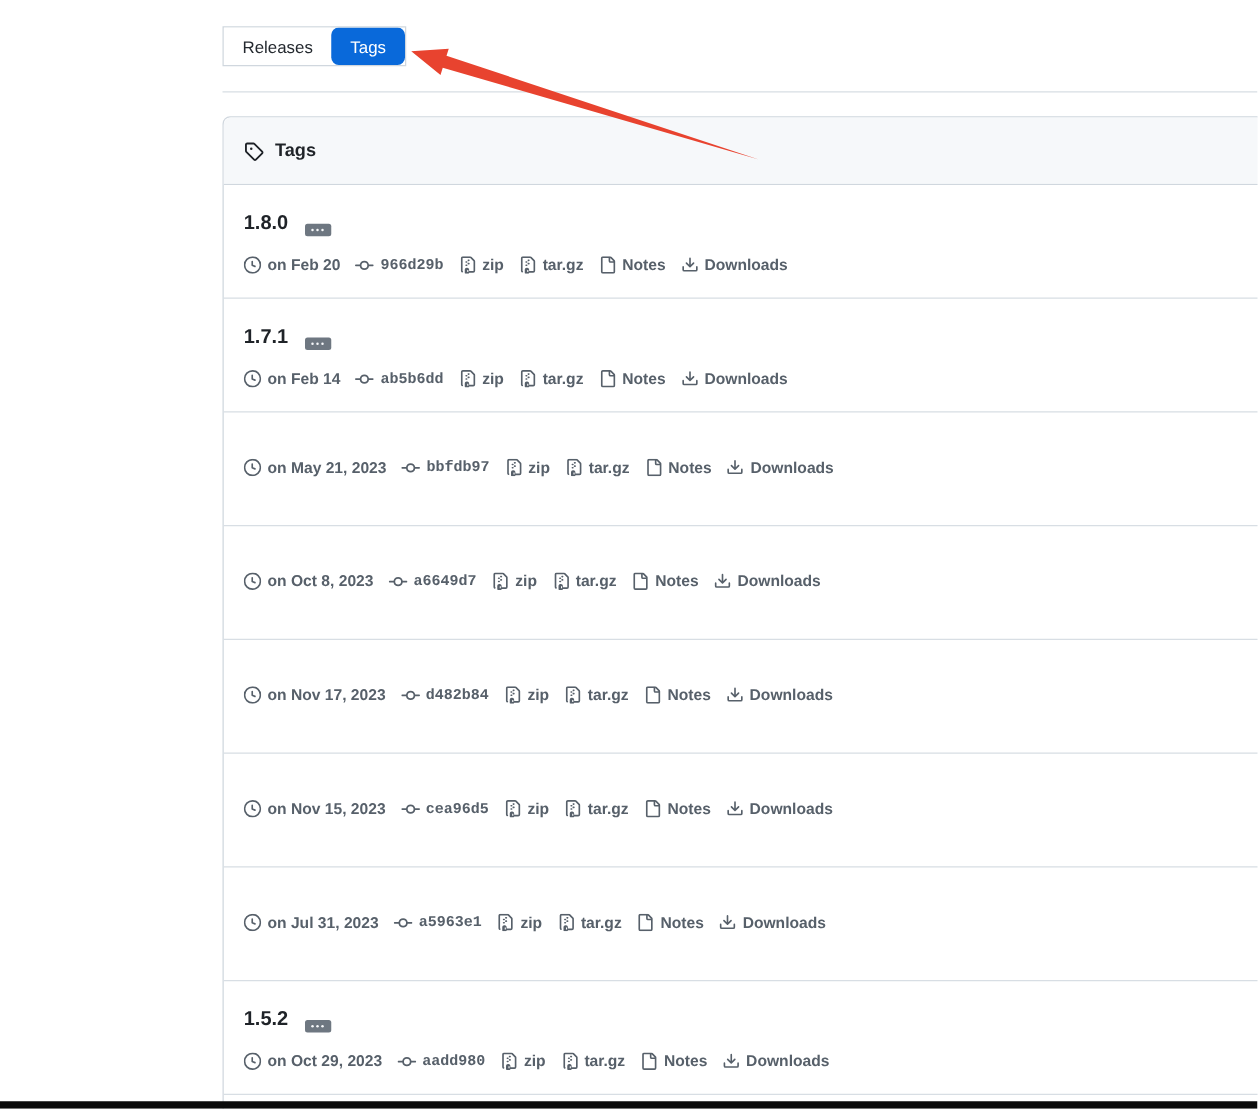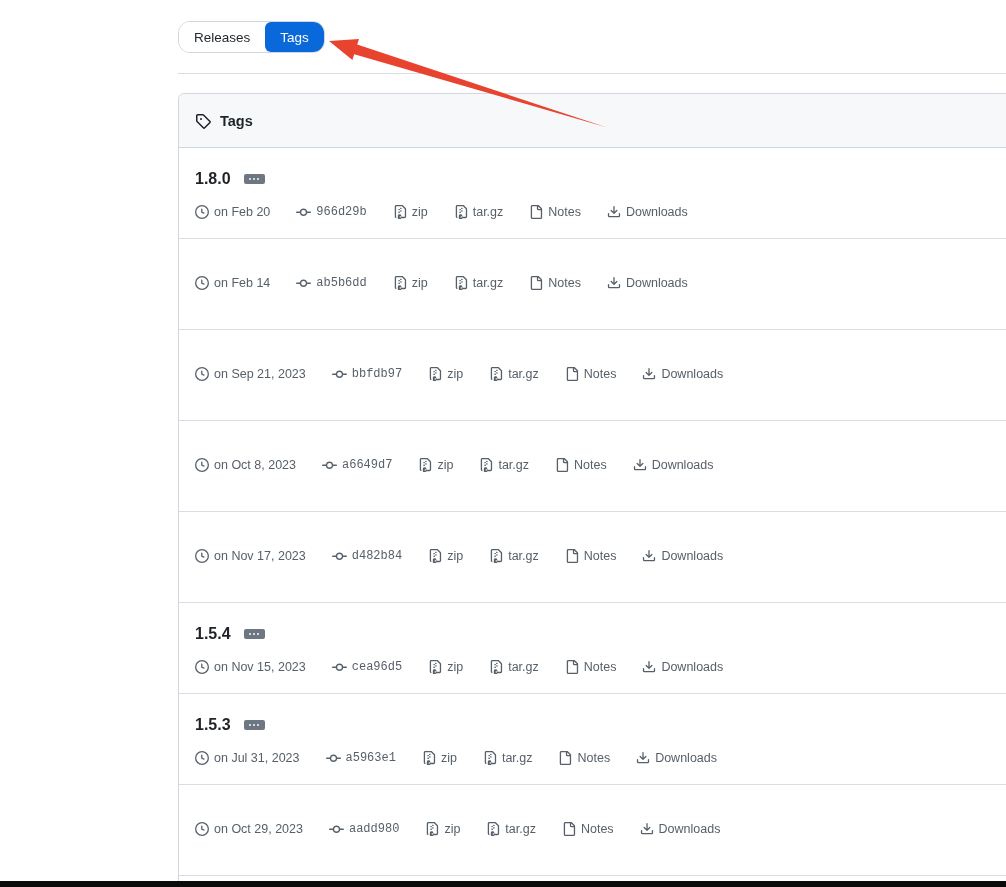--- a/index.html
+++ b/index.html
@@ -6,21 +6,21 @@
   html,body { width:1006px; height:887px; }
   body {
     position:relative; overflow:hidden; background:#ffffff;
     font-family:"Liberation Sans", sans-serif; color:#1f2328;
   }
 
   
   .seg-control {
     position:absolute; left:178px; top:21px; height:32px;
     display:flex; align-items:stretch;
-    border:1px solid #d0d7de; border-radius:12px; overflow:hidden; background:#fff;
+    border:1px solid #d0d7de; border-radius:0; overflow:hidden; background:#fff;
   }
   .seg-btn {
     display:flex; align-items:center; padding:0 15px;
     font-size:13.5px; color:#24292f; background:#fff; cursor:pointer;
     border:none; font-family:inherit;
   }
   .seg-btn.selected { background:#0969da; color:#fff; border-radius:6px; }
 
   .top-divider {
     position:absolute; left:178px; right:0; top:73px; height:1px; background:#d8dee4;
@@ -36,33 +36,33 @@
     height:54px; padding:0 16px;
     background:#f6f8fa; border-bottom:1px solid #d0d7de;
     border-radius:6px 6px 0 0;
   }
   .panel-title { font-size:14.5px; font-weight:600; color:#1f2328; }
 
   .tag-row {
     height:91px; padding:21px 16px 0 16px;
     border-bottom:1px solid #d8dee4;
   }
-  .tag-name-line { display:flex; align-items:center; gap:13px; height:20px; }
+  .tag-name-line { display:flex; align-items:flex-end; gap:13px; height:20px; }
   .tag-name {
     font-size:16px; font-weight:700; color:#1f2328; text-decoration:none; line-height:20px;
   }
   .kebab-badge {
     width:21px; height:10px; background:#6e7781; border-radius:2px;
     display:flex; align-items:center; justify-content:center; gap:2px; cursor:pointer;
   }
   .kebab-badge i { width:2px; height:2px; border-radius:50%; background:#f6f8fa; }
 
   .meta-line {
-    margin-top:15px; display:flex; align-items:center; gap:26px;
-    font-size:12.5px; color:#57606a; line-height:16px;
+    margin-top:15px; display:flex; align-items:center; gap:12px;
+    font-size:12.5px; color:#57606a; line-height:16px;font-weight:bold;
   }
   .meta-item { display:flex; align-items:center; gap:5px; color:#57606a; text-decoration:none; }
   .meta-item svg { flex:none; }
   .commit-hash { font-family:"Liberation Mono", monospace; font-size:12px; letter-spacing:0; }
 
   .icon { display:inline-flex; color:#57606a; }
   .icon-dark { color:#1f2328; }
 
   
   .anno-arrow { position:absolute; left:0; top:0; z-index:30; pointer-events:none; }
@@ -149,20 +149,28 @@
           <svg width="14" height="14" viewBox="0 0 16 16" fill="currentColor">
                 <path d="M2.75 14A1.75 1.75 0 0 1 1 12.25v-2.5a.75.75 0 0 1 1.5 0v2.5c0 .138.112.25.25.25h10.5a.25.25 0 0 0 .25-.25v-2.5a.75.75 0 0 1 1.5 0v2.5A1.75 1.75 0 0 1 13.25 14ZM7.25 7.689V2a.75.75 0 0 1 1.5 0v5.689l1.97-1.969a.749.749 0 1 1 1.06 1.06l-3.25 3.25a.749.749 0 0 1-1.06 0L4.22 6.78a.749.749 0 1 1 1.06-1.06l1.97 1.969Z"></path>
               </svg>
         </span>
         <span>Downloads</span>
       </a>
     </div>
   </div>
 
   <div class="tag-row">
+    <div class="tag-name-line">
+      <a class="tag-name" href="#">1.7.1</a>
+      <span class="kebab-badge">
+            <i></i>
+            <i></i>
+            <i></i>
+          </span>
+    </div>
     <div class="meta-line">
       <span class="meta-item">
         <span class="icon">
           <svg width="14" height="14" viewBox="0 0 16 16" fill="currentColor">
                 <path d="M8 0a8 8 0 1 1 0 16A8 8 0 0 1 8 0ZM1.5 8a6.5 6.5 0 1 0 13 0 6.5 6.5 0 0 0-13 0Zm7-3.25v2.992l2.028.812a.75.75 0 0 1-.557 1.392l-2.5-1A.751.751 0 0 1 7 8.25v-3.5a.75.75 0 0 1 1.5 0Z"></path>
               </svg>
         </span>
         <span>on Feb 14</span>
       </span>
       <a class="meta-item" href="#">
@@ -209,21 +217,21 @@
   </div>
 
   <div class="tag-row">
     <div class="meta-line">
       <span class="meta-item">
         <span class="icon">
           <svg width="14" height="14" viewBox="0 0 16 16" fill="currentColor">
                 <path d="M8 0a8 8 0 1 1 0 16A8 8 0 0 1 8 0ZM1.5 8a6.5 6.5 0 1 0 13 0 6.5 6.5 0 0 0-13 0Zm7-3.25v2.992l2.028.812a.75.75 0 0 1-.557 1.392l-2.5-1A.751.751 0 0 1 7 8.25v-3.5a.75.75 0 0 1 1.5 0Z"></path>
               </svg>
         </span>
-        <span>on Sep 21, 2023</span>
+        <span>on May 21, 2023</span>
       </span>
       <a class="meta-item" href="#">
         <span class="icon">
           <svg width="15" height="15" viewBox="0 0 16 16" fill="currentColor">
                 <path d="M11.93 8.5a4.002 4.002 0 0 1-7.86 0H.75a.75.75 0 0 1 0-1.5h3.32a4.002 4.002 0 0 1 7.86 0h3.32a.75.75 0 0 1 0 1.5Zm-1.43-.75a2.5 2.5 0 1 0-5 0 2.5 2.5 0 0 0 5 0Z"></path>
               </svg>
         </span>
         <span class="commit-hash">bbfdb97</span>
       </a>
       <a class="meta-item" href="#">
@@ -361,142 +369,134 @@
           <svg width="14" height="14" viewBox="0 0 16 16" fill="currentColor">
                 <path d="M2.75 14A1.75 1.75 0 0 1 1 12.25v-2.5a.75.75 0 0 1 1.5 0v2.5c0 .138.112.25.25.25h10.5a.25.25 0 0 0 .25-.25v-2.5a.75.75 0 0 1 1.5 0v2.5A1.75 1.75 0 0 1 13.25 14ZM7.25 7.689V2a.75.75 0 0 1 1.5 0v5.689l1.97-1.969a.749.749 0 1 1 1.06 1.06l-3.25 3.25a.749.749 0 0 1-1.06 0L4.22 6.78a.749.749 0 1 1 1.06-1.06l1.97 1.969Z"></path>
               </svg>
         </span>
         <span>Downloads</span>
       </a>
     </div>
   </div>
 
   <div class="tag-row">
+    <div class="meta-line">
+      <span class="meta-item">
+        <span class="icon">
+          <svg width="14" height="14" viewBox="0 0 16 16" fill="currentColor">
+                <path d="M8 0a8 8 0 1 1 0 16A8 8 0 0 1 8 0ZM1.5 8a6.5 6.5 0 1 0 13 0 6.5 6.5 0 0 0-13 0Zm7-3.25v2.992l2.028.812a.75.75 0 0 1-.557 1.392l-2.5-1A.751.751 0 0 1 7 8.25v-3.5a.75.75 0 0 1 1.5 0Z"></path>
+              </svg>
+        </span>
+        <span>on Nov 15, 2023</span>
+      </span>
+      <a class="meta-item" href="#">
+        <span class="icon">
+          <svg width="15" height="15" viewBox="0 0 16 16" fill="currentColor">
+                <path d="M11.93 8.5a4.002 4.002 0 0 1-7.86 0H.75a.75.75 0 0 1 0-1.5h3.32a4.002 4.002 0 0 1 7.86 0h3.32a.75.75 0 0 1 0 1.5Zm-1.43-.75a2.5 2.5 0 1 0-5 0 2.5 2.5 0 0 0 5 0Z"></path>
+              </svg>
+        </span>
+        <span class="commit-hash">cea96d5</span>
+      </a>
+      <a class="meta-item" href="#">
+        <span class="icon">
+          <svg width="14" height="14" viewBox="0 0 16 16" fill="currentColor">
+                <path d="M3.5 1.75v11.5c0 .09.048.173.126.217a.75.75 0 0 1-.752 1.298A1.748 1.748 0 0 1 2 13.25V1.75C2 .784 2.784 0 3.75 0h6.586c.464 0 .909.185 1.237.513l2.914 2.914c.329.328.513.773.513 1.237v8.586A1.75 1.75 0 0 1 13.25 15h-3.5a.75.75 0 0 1 0-1.5h3.5a.25.25 0 0 0 .25-.25V4.664a.25.25 0 0 0-.073-.177l-2.914-2.914a.25.25 0 0 0-.177-.073H3.75a.25.25 0 0 0-.25.25Zm3.75 8.75h.5c.966 0 1.75.784 1.75 1.75v3a.75.75 0 0 1-.75.75h-2.5a.75.75 0 0 1-.75-.75v-3c0-.966.784-1.75 1.75-1.75ZM6 5.25a.75.75 0 0 1 .75-.75h.5a.75.75 0 0 1 0 1.5h-.5A.75.75 0 0 1 6 5.25Zm.75 2.25h.5a.75.75 0 0 1 0 1.5h-.5a.75.75 0 0 1 0-1.5ZM8 6.75A.75.75 0 0 1 8.75 6h.5a.75.75 0 0 1 0 1.5h-.5A.75.75 0 0 1 8 6.75ZM8.75 3h.5a.75.75 0 0 1 0 1.5h-.5a.75.75 0 0 1 0-1.5Zm-1 9.5v2h1v-2h-1Z"></path>
+              </svg>
+        </span>
+        <span>zip</span>
+      </a>
+      <a class="meta-item" href="#">
+        <span class="icon">
+          <svg width="14" height="14" viewBox="0 0 16 16" fill="currentColor">
+                <path d="M3.5 1.75v11.5c0 .09.048.173.126.217a.75.75 0 0 1-.752 1.298A1.748 1.748 0 0 1 2 13.25V1.75C2 .784 2.784 0 3.75 0h6.586c.464 0 .909.185 1.237.513l2.914 2.914c.329.328.513.773.513 1.237v8.586A1.75 1.75 0 0 1 13.25 15h-3.5a.75.75 0 0 1 0-1.5h3.5a.25.25 0 0 0 .25-.25V4.664a.25.25 0 0 0-.073-.177l-2.914-2.914a.25.25 0 0 0-.177-.073H3.75a.25.25 0 0 0-.25.25Zm3.75 8.75h.5c.966 0 1.75.784 1.75 1.75v3a.75.75 0 0 1-.75.75h-2.5a.75.75 0 0 1-.75-.75v-3c0-.966.784-1.75 1.75-1.75ZM6 5.25a.75.75 0 0 1 .75-.75h.5a.75.75 0 0 1 0 1.5h-.5A.75.75 0 0 1 6 5.25Zm.75 2.25h.5a.75.75 0 0 1 0 1.5h-.5a.75.75 0 0 1 0-1.5ZM8 6.75A.75.75 0 0 1 8.75 6h.5a.75.75 0 0 1 0 1.5h-.5A.75.75 0 0 1 8 6.75ZM8.75 3h.5a.75.75 0 0 1 0 1.5h-.5a.75.75 0 0 1 0-1.5Zm-1 9.5v2h1v-2h-1Z"></path>
+              </svg>
+        </span>
+        <span>tar.gz</span>
+      </a>
+      <a class="meta-item" href="#">
+        <span class="icon">
+          <svg width="14" height="14" viewBox="0 0 16 16" fill="currentColor">
+                <path d="M2 1.75C2 .784 2.784 0 3.75 0h6.586c.464 0 .909.184 1.237.513l2.914 2.914c.329.328.513.773.513 1.237v9.586A1.75 1.75 0 0 1 13.25 16h-9.5A1.75 1.75 0 0 1 2 14.25Zm1.75-.25a.25.25 0 0 0-.25.25v12.5c0 .138.112.25.25.25h9.5a.25.25 0 0 0 .25-.25V6h-2.75A1.75 1.75 0 0 1 9 4.25V1.5Zm6.75.062V4.25c0 .138.112.25.25.25h2.688l-.011-.013-2.914-2.914-.013-.011Z"></path>
+              </svg>
+        </span>
+        <span>Notes</span>
+      </a>
+      <a class="meta-item" href="#">
+        <span class="icon">
+          <svg width="14" height="14" viewBox="0 0 16 16" fill="currentColor">
+                <path d="M2.75 14A1.75 1.75 0 0 1 1 12.25v-2.5a.75.75 0 0 1 1.5 0v2.5c0 .138.112.25.25.25h10.5a.25.25 0 0 0 .25-.25v-2.5a.75.75 0 0 1 1.5 0v2.5A1.75 1.75 0 0 1 13.25 14ZM7.25 7.689V2a.75.75 0 0 1 1.5 0v5.689l1.97-1.969a.749.749 0 1 1 1.06 1.06l-3.25 3.25a.749.749 0 0 1-1.06 0L4.22 6.78a.749.749 0 1 1 1.06-1.06l1.97 1.969Z"></path>
+              </svg>
+        </span>
+        <span>Downloads</span>
+      </a>
+    </div>
+  </div>
+
+  <div class="tag-row">
+    <div class="meta-line">
+      <span class="meta-item">
+        <span class="icon">
+          <svg width="14" height="14" viewBox="0 0 16 16" fill="currentColor">
+                <path d="M8 0a8 8 0 1 1 0 16A8 8 0 0 1 8 0ZM1.5 8a6.5 6.5 0 1 0 13 0 6.5 6.5 0 0 0-13 0Zm7-3.25v2.992l2.028.812a.75.75 0 0 1-.557 1.392l-2.5-1A.751.751 0 0 1 7 8.25v-3.5a.75.75 0 0 1 1.5 0Z"></path>
+              </svg>
+        </span>
+        <span>on Jul 31, 2023</span>
+      </span>
+      <a class="meta-item" href="#">
+        <span class="icon">
+          <svg width="15" height="15" viewBox="0 0 16 16" fill="currentColor">
+                <path d="M11.93 8.5a4.002 4.002 0 0 1-7.86 0H.75a.75.75 0 0 1 0-1.5h3.32a4.002 4.002 0 0 1 7.86 0h3.32a.75.75 0 0 1 0 1.5Zm-1.43-.75a2.5 2.5 0 1 0-5 0 2.5 2.5 0 0 0 5 0Z"></path>
+              </svg>
+        </span>
+        <span class="commit-hash">a5963e1</span>
+      </a>
+      <a class="meta-item" href="#">
+        <span class="icon">
+          <svg width="14" height="14" viewBox="0 0 16 16" fill="currentColor">
+                <path d="M3.5 1.75v11.5c0 .09.048.173.126.217a.75.75 0 0 1-.752 1.298A1.748 1.748 0 0 1 2 13.25V1.75C2 .784 2.784 0 3.75 0h6.586c.464 0 .909.185 1.237.513l2.914 2.914c.329.328.513.773.513 1.237v8.586A1.75 1.75 0 0 1 13.25 15h-3.5a.75.75 0 0 1 0-1.5h3.5a.25.25 0 0 0 .25-.25V4.664a.25.25 0 0 0-.073-.177l-2.914-2.914a.25.25 0 0 0-.177-.073H3.75a.25.25 0 0 0-.25.25Zm3.75 8.75h.5c.966 0 1.75.784 1.75 1.75v3a.75.75 0 0 1-.75.75h-2.5a.75.75 0 0 1-.75-.75v-3c0-.966.784-1.75 1.75-1.75ZM6 5.25a.75.75 0 0 1 .75-.75h.5a.75.75 0 0 1 0 1.5h-.5A.75.75 0 0 1 6 5.25Zm.75 2.25h.5a.75.75 0 0 1 0 1.5h-.5a.75.75 0 0 1 0-1.5ZM8 6.75A.75.75 0 0 1 8.75 6h.5a.75.75 0 0 1 0 1.5h-.5A.75.75 0 0 1 8 6.75ZM8.75 3h.5a.75.75 0 0 1 0 1.5h-.5a.75.75 0 0 1 0-1.5Zm-1 9.5v2h1v-2h-1Z"></path>
+              </svg>
+        </span>
+        <span>zip</span>
+      </a>
+      <a class="meta-item" href="#">
+        <span class="icon">
+          <svg width="14" height="14" viewBox="0 0 16 16" fill="currentColor">
+                <path d="M3.5 1.75v11.5c0 .09.048.173.126.217a.75.75 0 0 1-.752 1.298A1.748 1.748 0 0 1 2 13.25V1.75C2 .784 2.784 0 3.75 0h6.586c.464 0 .909.185 1.237.513l2.914 2.914c.329.328.513.773.513 1.237v8.586A1.75 1.75 0 0 1 13.25 15h-3.5a.75.75 0 0 1 0-1.5h3.5a.25.25 0 0 0 .25-.25V4.664a.25.25 0 0 0-.073-.177l-2.914-2.914a.25.25 0 0 0-.177-.073H3.75a.25.25 0 0 0-.25.25Zm3.75 8.75h.5c.966 0 1.75.784 1.75 1.75v3a.75.75 0 0 1-.75.75h-2.5a.75.75 0 0 1-.75-.75v-3c0-.966.784-1.75 1.75-1.75ZM6 5.25a.75.75 0 0 1 .75-.75h.5a.75.75 0 0 1 0 1.5h-.5A.75.75 0 0 1 6 5.25Zm.75 2.25h.5a.75.75 0 0 1 0 1.5h-.5a.75.75 0 0 1 0-1.5ZM8 6.75A.75.75 0 0 1 8.75 6h.5a.75.75 0 0 1 0 1.5h-.5A.75.75 0 0 1 8 6.75ZM8.75 3h.5a.75.75 0 0 1 0 1.5h-.5a.75.75 0 0 1 0-1.5Zm-1 9.5v2h1v-2h-1Z"></path>
+              </svg>
+        </span>
+        <span>tar.gz</span>
+      </a>
+      <a class="meta-item" href="#">
+        <span class="icon">
+          <svg width="14" height="14" viewBox="0 0 16 16" fill="currentColor">
+                <path d="M2 1.75C2 .784 2.784 0 3.75 0h6.586c.464 0 .909.184 1.237.513l2.914 2.914c.329.328.513.773.513 1.237v9.586A1.75 1.75 0 0 1 13.25 16h-9.5A1.75 1.75 0 0 1 2 14.25Zm1.75-.25a.25.25 0 0 0-.25.25v12.5c0 .138.112.25.25.25h9.5a.25.25 0 0 0 .25-.25V6h-2.75A1.75 1.75 0 0 1 9 4.25V1.5Zm6.75.062V4.25c0 .138.112.25.25.25h2.688l-.011-.013-2.914-2.914-.013-.011Z"></path>
+              </svg>
+        </span>
+        <span>Notes</span>
+      </a>
+      <a class="meta-item" href="#">
+        <span class="icon">
+          <svg width="14" height="14" viewBox="0 0 16 16" fill="currentColor">
+                <path d="M2.75 14A1.75 1.75 0 0 1 1 12.25v-2.5a.75.75 0 0 1 1.5 0v2.5c0 .138.112.25.25.25h10.5a.25.25 0 0 0 .25-.25v-2.5a.75.75 0 0 1 1.5 0v2.5A1.75 1.75 0 0 1 13.25 14ZM7.25 7.689V2a.75.75 0 0 1 1.5 0v5.689l1.97-1.969a.749.749 0 1 1 1.06 1.06l-3.25 3.25a.749.749 0 0 1-1.06 0L4.22 6.78a.749.749 0 1 1 1.06-1.06l1.97 1.969Z"></path>
+              </svg>
+        </span>
+        <span>Downloads</span>
+      </a>
+    </div>
+  </div>
+
+  <div class="tag-row">
     <div class="tag-name-line">
-      <a class="tag-name" href="#">1.5.4</a>
+      <a class="tag-name" href="#">1.5.2</a>
       <span class="kebab-badge">
             <i></i>
             <i></i>
             <i></i>
           </span>
     </div>
-    <div class="meta-line">
-      <span class="meta-item">
-        <span class="icon">
-          <svg width="14" height="14" viewBox="0 0 16 16" fill="currentColor">
-                <path d="M8 0a8 8 0 1 1 0 16A8 8 0 0 1 8 0ZM1.5 8a6.5 6.5 0 1 0 13 0 6.5 6.5 0 0 0-13 0Zm7-3.25v2.992l2.028.812a.75.75 0 0 1-.557 1.392l-2.5-1A.751.751 0 0 1 7 8.25v-3.5a.75.75 0 0 1 1.5 0Z"></path>
-              </svg>
-        </span>
-        <span>on Nov 15, 2023</span>
-      </span>
-      <a class="meta-item" href="#">
-        <span class="icon">
-          <svg width="15" height="15" viewBox="0 0 16 16" fill="currentColor">
-                <path d="M11.93 8.5a4.002 4.002 0 0 1-7.86 0H.75a.75.75 0 0 1 0-1.5h3.32a4.002 4.002 0 0 1 7.86 0h3.32a.75.75 0 0 1 0 1.5Zm-1.43-.75a2.5 2.5 0 1 0-5 0 2.5 2.5 0 0 0 5 0Z"></path>
-              </svg>
-        </span>
-        <span class="commit-hash">cea96d5</span>
-      </a>
-      <a class="meta-item" href="#">
-        <span class="icon">
-          <svg width="14" height="14" viewBox="0 0 16 16" fill="currentColor">
-                <path d="M3.5 1.75v11.5c0 .09.048.173.126.217a.75.75 0 0 1-.752 1.298A1.748 1.748 0 0 1 2 13.25V1.75C2 .784 2.784 0 3.75 0h6.586c.464 0 .909.185 1.237.513l2.914 2.914c.329.328.513.773.513 1.237v8.586A1.75 1.75 0 0 1 13.25 15h-3.5a.75.75 0 0 1 0-1.5h3.5a.25.25 0 0 0 .25-.25V4.664a.25.25 0 0 0-.073-.177l-2.914-2.914a.25.25 0 0 0-.177-.073H3.75a.25.25 0 0 0-.25.25Zm3.75 8.75h.5c.966 0 1.75.784 1.75 1.75v3a.75.75 0 0 1-.75.75h-2.5a.75.75 0 0 1-.75-.75v-3c0-.966.784-1.75 1.75-1.75ZM6 5.25a.75.75 0 0 1 .75-.75h.5a.75.75 0 0 1 0 1.5h-.5A.75.75 0 0 1 6 5.25Zm.75 2.25h.5a.75.75 0 0 1 0 1.5h-.5a.75.75 0 0 1 0-1.5ZM8 6.75A.75.75 0 0 1 8.75 6h.5a.75.75 0 0 1 0 1.5h-.5A.75.75 0 0 1 8 6.75ZM8.75 3h.5a.75.75 0 0 1 0 1.5h-.5a.75.75 0 0 1 0-1.5Zm-1 9.5v2h1v-2h-1Z"></path>
-              </svg>
-        </span>
-        <span>zip</span>
-      </a>
-      <a class="meta-item" href="#">
-        <span class="icon">
-          <svg width="14" height="14" viewBox="0 0 16 16" fill="currentColor">
-                <path d="M3.5 1.75v11.5c0 .09.048.173.126.217a.75.75 0 0 1-.752 1.298A1.748 1.748 0 0 1 2 13.25V1.75C2 .784 2.784 0 3.75 0h6.586c.464 0 .909.185 1.237.513l2.914 2.914c.329.328.513.773.513 1.237v8.586A1.75 1.75 0 0 1 13.25 15h-3.5a.75.75 0 0 1 0-1.5h3.5a.25.25 0 0 0 .25-.25V4.664a.25.25 0 0 0-.073-.177l-2.914-2.914a.25.25 0 0 0-.177-.073H3.75a.25.25 0 0 0-.25.25Zm3.75 8.75h.5c.966 0 1.75.784 1.75 1.75v3a.75.75 0 0 1-.75.75h-2.5a.75.75 0 0 1-.75-.75v-3c0-.966.784-1.75 1.75-1.75ZM6 5.25a.75.75 0 0 1 .75-.75h.5a.75.75 0 0 1 0 1.5h-.5A.75.75 0 0 1 6 5.25Zm.75 2.25h.5a.75.75 0 0 1 0 1.5h-.5a.75.75 0 0 1 0-1.5ZM8 6.75A.75.75 0 0 1 8.75 6h.5a.75.75 0 0 1 0 1.5h-.5A.75.75 0 0 1 8 6.75ZM8.75 3h.5a.75.75 0 0 1 0 1.5h-.5a.75.75 0 0 1 0-1.5Zm-1 9.5v2h1v-2h-1Z"></path>
-              </svg>
-        </span>
-        <span>tar.gz</span>
-      </a>
-      <a class="meta-item" href="#">
-        <span class="icon">
-          <svg width="14" height="14" viewBox="0 0 16 16" fill="currentColor">
-                <path d="M2 1.75C2 .784 2.784 0 3.75 0h6.586c.464 0 .909.184 1.237.513l2.914 2.914c.329.328.513.773.513 1.237v9.586A1.75 1.75 0 0 1 13.25 16h-9.5A1.75 1.75 0 0 1 2 14.25Zm1.75-.25a.25.25 0 0 0-.25.25v12.5c0 .138.112.25.25.25h9.5a.25.25 0 0 0 .25-.25V6h-2.75A1.75 1.75 0 0 1 9 4.25V1.5Zm6.75.062V4.25c0 .138.112.25.25.25h2.688l-.011-.013-2.914-2.914-.013-.011Z"></path>
-              </svg>
-        </span>
-        <span>Notes</span>
-      </a>
-      <a class="meta-item" href="#">
-        <span class="icon">
-          <svg width="14" height="14" viewBox="0 0 16 16" fill="currentColor">
-                <path d="M2.75 14A1.75 1.75 0 0 1 1 12.25v-2.5a.75.75 0 0 1 1.5 0v2.5c0 .138.112.25.25.25h10.5a.25.25 0 0 0 .25-.25v-2.5a.75.75 0 0 1 1.5 0v2.5A1.75 1.75 0 0 1 13.25 14ZM7.25 7.689V2a.75.75 0 0 1 1.5 0v5.689l1.97-1.969a.749.749 0 1 1 1.06 1.06l-3.25 3.25a.749.749 0 0 1-1.06 0L4.22 6.78a.749.749 0 1 1 1.06-1.06l1.97 1.969Z"></path>
-              </svg>
-        </span>
-        <span>Downloads</span>
-      </a>
-    </div>
-  </div>
-
-  <div class="tag-row">
-    <div class="tag-name-line">
-      <a class="tag-name" href="#">1.5.3</a>
-      <span class="kebab-badge">
-            <i></i>
-            <i></i>
-            <i></i>
-          </span>
-    </div>
-    <div class="meta-line">
-      <span class="meta-item">
-        <span class="icon">
-          <svg width="14" height="14" viewBox="0 0 16 16" fill="currentColor">
-                <path d="M8 0a8 8 0 1 1 0 16A8 8 0 0 1 8 0ZM1.5 8a6.5 6.5 0 1 0 13 0 6.5 6.5 0 0 0-13 0Zm7-3.25v2.992l2.028.812a.75.75 0 0 1-.557 1.392l-2.5-1A.751.751 0 0 1 7 8.25v-3.5a.75.75 0 0 1 1.5 0Z"></path>
-              </svg>
-        </span>
-        <span>on Jul 31, 2023</span>
-      </span>
-      <a class="meta-item" href="#">
-        <span class="icon">
-          <svg width="15" height="15" viewBox="0 0 16 16" fill="currentColor">
-                <path d="M11.93 8.5a4.002 4.002 0 0 1-7.86 0H.75a.75.75 0 0 1 0-1.5h3.32a4.002 4.002 0 0 1 7.86 0h3.32a.75.75 0 0 1 0 1.5Zm-1.43-.75a2.5 2.5 0 1 0-5 0 2.5 2.5 0 0 0 5 0Z"></path>
-              </svg>
-        </span>
-        <span class="commit-hash">a5963e1</span>
-      </a>
-      <a class="meta-item" href="#">
-        <span class="icon">
-          <svg width="14" height="14" viewBox="0 0 16 16" fill="currentColor">
-                <path d="M3.5 1.75v11.5c0 .09.048.173.126.217a.75.75 0 0 1-.752 1.298A1.748 1.748 0 0 1 2 13.25V1.75C2 .784 2.784 0 3.75 0h6.586c.464 0 .909.185 1.237.513l2.914 2.914c.329.328.513.773.513 1.237v8.586A1.75 1.75 0 0 1 13.25 15h-3.5a.75.75 0 0 1 0-1.5h3.5a.25.25 0 0 0 .25-.25V4.664a.25.25 0 0 0-.073-.177l-2.914-2.914a.25.25 0 0 0-.177-.073H3.75a.25.25 0 0 0-.25.25Zm3.75 8.75h.5c.966 0 1.75.784 1.75 1.75v3a.75.75 0 0 1-.75.75h-2.5a.75.75 0 0 1-.75-.75v-3c0-.966.784-1.75 1.75-1.75ZM6 5.25a.75.75 0 0 1 .75-.75h.5a.75.75 0 0 1 0 1.5h-.5A.75.75 0 0 1 6 5.25Zm.75 2.25h.5a.75.75 0 0 1 0 1.5h-.5a.75.75 0 0 1 0-1.5ZM8 6.75A.75.75 0 0 1 8.75 6h.5a.75.75 0 0 1 0 1.5h-.5A.75.75 0 0 1 8 6.75ZM8.75 3h.5a.75.75 0 0 1 0 1.5h-.5a.75.75 0 0 1 0-1.5Zm-1 9.5v2h1v-2h-1Z"></path>
-              </svg>
-        </span>
-        <span>zip</span>
-      </a>
-      <a class="meta-item" href="#">
-        <span class="icon">
-          <svg width="14" height="14" viewBox="0 0 16 16" fill="currentColor">
-                <path d="M3.5 1.75v11.5c0 .09.048.173.126.217a.75.75 0 0 1-.752 1.298A1.748 1.748 0 0 1 2 13.25V1.75C2 .784 2.784 0 3.75 0h6.586c.464 0 .909.185 1.237.513l2.914 2.914c.329.328.513.773.513 1.237v8.586A1.75 1.75 0 0 1 13.25 15h-3.5a.75.75 0 0 1 0-1.5h3.5a.25.25 0 0 0 .25-.25V4.664a.25.25 0 0 0-.073-.177l-2.914-2.914a.25.25 0 0 0-.177-.073H3.75a.25.25 0 0 0-.25.25Zm3.75 8.75h.5c.966 0 1.75.784 1.75 1.75v3a.75.75 0 0 1-.75.75h-2.5a.75.75 0 0 1-.75-.75v-3c0-.966.784-1.75 1.75-1.75ZM6 5.25a.75.75 0 0 1 .75-.75h.5a.75.75 0 0 1 0 1.5h-.5A.75.75 0 0 1 6 5.25Zm.75 2.25h.5a.75.75 0 0 1 0 1.5h-.5a.75.75 0 0 1 0-1.5ZM8 6.75A.75.75 0 0 1 8.75 6h.5a.75.75 0 0 1 0 1.5h-.5A.75.75 0 0 1 8 6.75ZM8.75 3h.5a.75.75 0 0 1 0 1.5h-.5a.75.75 0 0 1 0-1.5Zm-1 9.5v2h1v-2h-1Z"></path>
-              </svg>
-        </span>
-        <span>tar.gz</span>
-      </a>
-      <a class="meta-item" href="#">
-        <span class="icon">
-          <svg width="14" height="14" viewBox="0 0 16 16" fill="currentColor">
-                <path d="M2 1.75C2 .784 2.784 0 3.75 0h6.586c.464 0 .909.184 1.237.513l2.914 2.914c.329.328.513.773.513 1.237v9.586A1.75 1.75 0 0 1 13.25 16h-9.5A1.75 1.75 0 0 1 2 14.25Zm1.75-.25a.25.25 0 0 0-.25.25v12.5c0 .138.112.25.25.25h9.5a.25.25 0 0 0 .25-.25V6h-2.75A1.75 1.75 0 0 1 9 4.25V1.5Zm6.75.062V4.25c0 .138.112.25.25.25h2.688l-.011-.013-2.914-2.914-.013-.011Z"></path>
-              </svg>
-        </span>
-        <span>Notes</span>
-      </a>
-      <a class="meta-item" href="#">
-        <span class="icon">
-          <svg width="14" height="14" viewBox="0 0 16 16" fill="currentColor">
-                <path d="M2.75 14A1.75 1.75 0 0 1 1 12.25v-2.5a.75.75 0 0 1 1.5 0v2.5c0 .138.112.25.25.25h10.5a.25.25 0 0 0 .25-.25v-2.5a.75.75 0 0 1 1.5 0v2.5A1.75 1.75 0 0 1 13.25 14ZM7.25 7.689V2a.75.75 0 0 1 1.5 0v5.689l1.97-1.969a.749.749 0 1 1 1.06 1.06l-3.25 3.25a.749.749 0 0 1-1.06 0L4.22 6.78a.749.749 0 1 1 1.06-1.06l1.97 1.969Z"></path>
-              </svg>
-        </span>
-        <span>Downloads</span>
-      </a>
-    </div>
-  </div>
-
-  <div class="tag-row">
     <div class="meta-line">
       <span class="meta-item">
         <span class="icon">
           <svg width="14" height="14" viewBox="0 0 16 16" fill="currentColor">
                 <path d="M8 0a8 8 0 1 1 0 16A8 8 0 0 1 8 0ZM1.5 8a6.5 6.5 0 1 0 13 0 6.5 6.5 0 0 0-13 0Zm7-3.25v2.992l2.028.812a.75.75 0 0 1-.557 1.392l-2.5-1A.751.751 0 0 1 7 8.25v-3.5a.75.75 0 0 1 1.5 0Z"></path>
               </svg>
         </span>
         <span>on Oct 29, 2023</span>
       </span>
       <a class="meta-item" href="#">

